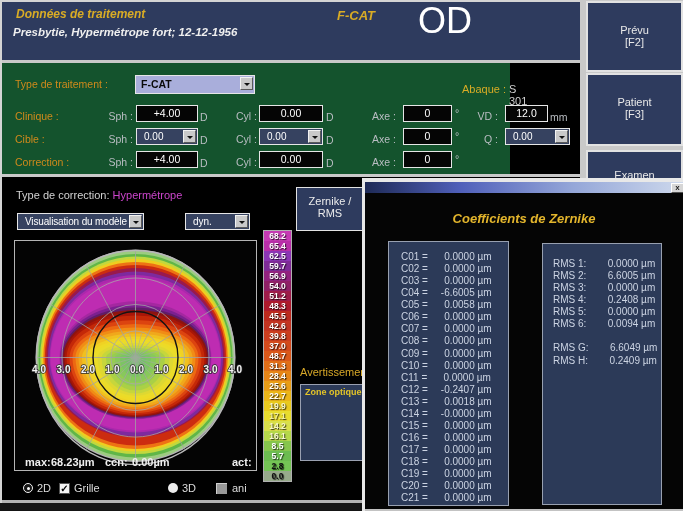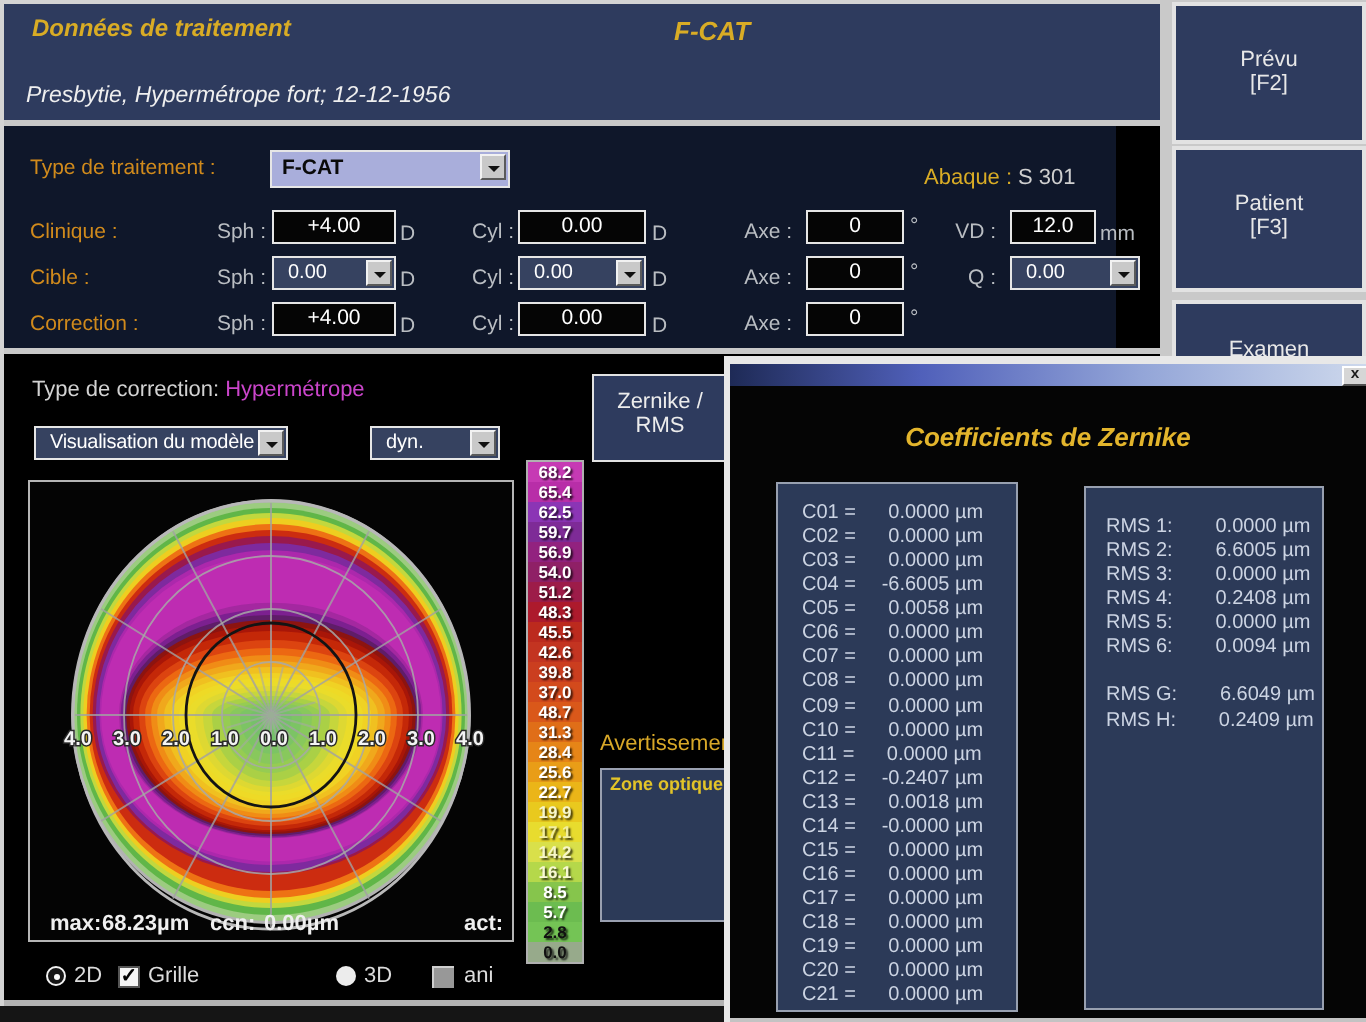--- a/index.html
+++ b/index.html
@@ -27,26 +27,27 @@
 .zrow{height:12.07px;line-height:12.07px;font-size:10px;color:#ccd4e3;white-space:pre;}
 </style>
 </head>
 <body>
 
 <div class="abs" style="left:0;top:0;width:683px;height:2px;background:#d4d4d4;"></div>
 <div class="abs" style="left:0;top:0;width:2px;height:503px;background:#d4d4d4;"></div>
 
 <div class="abs navy" style="left:2px;top:2px;width:578px;height:58px;">
   <div class="abs gold" style="left:14px;top:5px;font-size:12px;font-weight:bold;font-style:italic;">Données de traitement</div>
-  <div class="abs" style="left:11px;top:40px;color:#efefef;font-size:11.5px;font-weight:normal;font-style:italic;">Presbytie, Hypermétrope fort; 12-12-1956</div>
+  <div class="abs" style="left:11px;top:24px;color:#efefef;font-size:11.5px;font-weight:bold;font-style:italic;">Presbytie, Hypermétrope fort; 12-12-1956</div>
   <div class="abs gold" style="left:335px;top:6px;font-size:13px;font-weight:bold;font-style:italic;">F-CAT</div>
+  <div class="abs" style="left:416px;top:-2px;color:#fff;font-size:36px;">OD</div>
 </div>
 <div class="abs" style="left:2px;top:60px;width:578px;height:3px;background:#c9c9c9;"></div>
 
-<div class="abs" style="left:2px;top:63px;width:508px;height:111px;background:#0f172a;padding-left:48px;">
+<div class="abs" style="left:2px;top:63px;width:508px;height:111px;background:#14532d;">
   <div class="abs lblO" style="left:13px;top:15px;">Type de traitement :</div>
   <div class="abs" style="left:133px;top:12px;width:113px;height:17px;background:#a9aedb;border:1px solid #e6e6e6;color:#0a0a0a;font-size:10.5px;font-weight:bold;line-height:16px;padding-left:5px;">F-CAT
     <span class="arrowbtn"></span></div>
   <div class="abs gold" style="left:460px;top:20px;font-size:11px;">Abaque :</div>
   <div class="abs" style="left:507px;top:20px;color:#cfcfcf;font-size:11px;">S 301</div>
 
   <div class="abs lblO" style="left:13px;top:47px;">Clinique :</div>
   <div class="abs lblG" style="left:83px;top:47px;width:48px;text-align:right;">Sph :</div>
   <div class="abs inp" style="left:134px;top:42px;width:60px;">+4.00</div>
   <div class="abs lblG" style="left:198px;top:48px;">D</div>

